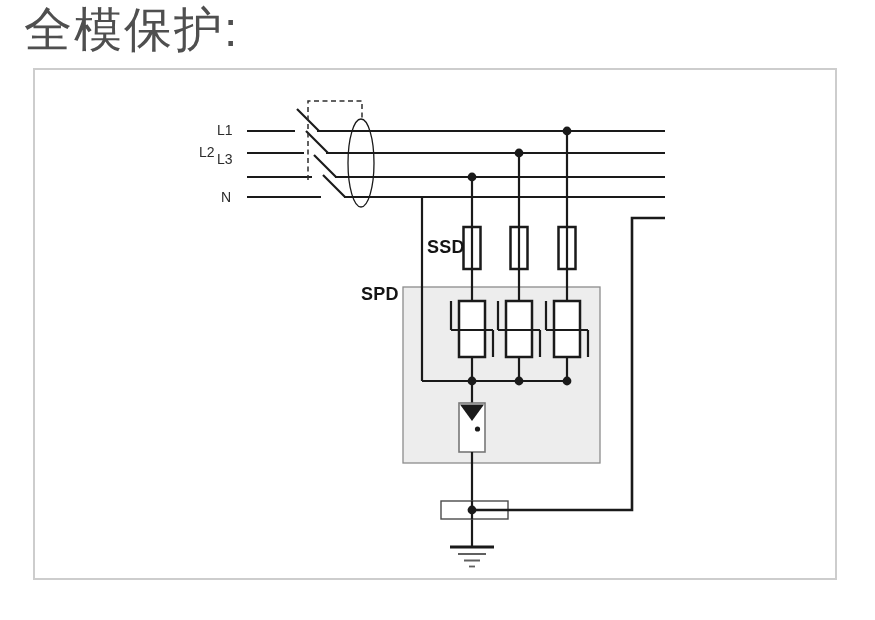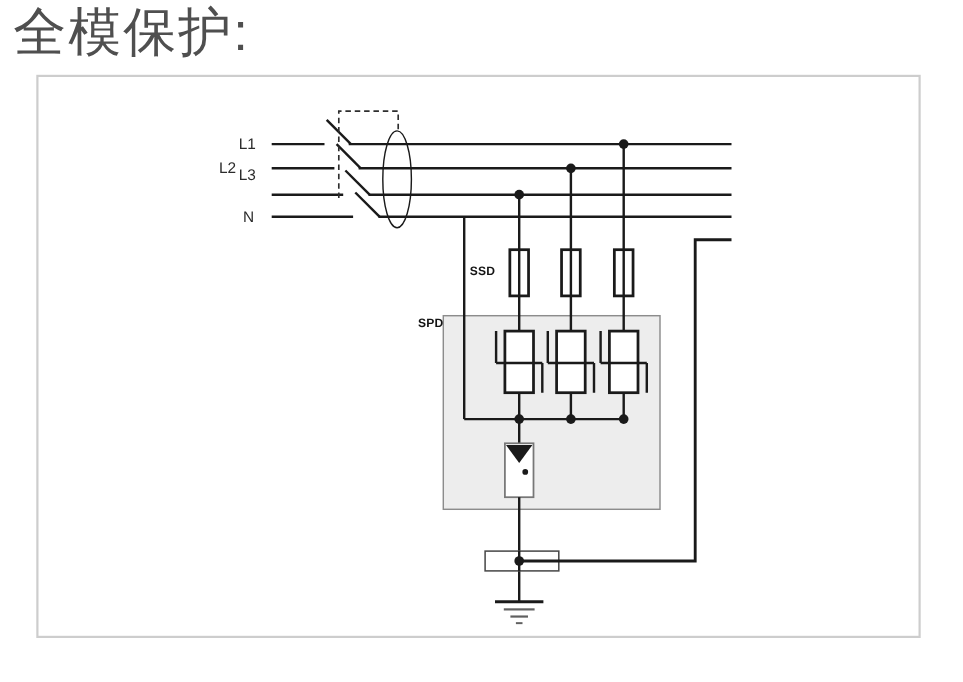--- a/index.html
+++ b/index.html
@@ -12,21 +12,21 @@
     --background:#ffffff;
   }
   html,body{margin:0;padding:0;}
   body{
     width:875px;height:620px;position:relative;
     background:var(--background);
     font-family:"Liberation Sans","DejaVu Sans",sans-serif;
     overflow:hidden;
   }
   .page-title{
-    position:absolute;left:12px;top:0px;
+    position:absolute;left:24px;top:0px;
     font-size:48px;line-height:60px;font-weight:500;
     letter-spacing:2px;color:var(--title);
     white-space:nowrap;
   }
   .panel{
     position:absolute;left:33px;top:68px;width:804px;height:512px;
     border:2.5px solid var(--panel-border);
     box-sizing:border-box;background:var(--background);
   }
   svg.overlay{position:absolute;left:0;top:0;width:875px;height:620px;}
@@ -36,21 +36,21 @@
   .thin{stroke:var(--line);stroke-width:1.3;fill:none;}
   .comp{stroke:var(--line);stroke-width:2.5;fill:none;}
   .comp-white{stroke:var(--line);stroke-width:2.5;fill:#ffffff;}
   .gray-stroke{stroke:var(--component-gray);stroke-width:2;fill:none;}
   .dot{fill:var(--line);stroke:none;}
   .lbl{
     position:absolute;font-size:14px;line-height:16px;color:#2b2b2b;
     white-space:nowrap;
   }
   .lbl-bold{
-    position:absolute;font-size:11px;line-height:15px;font-weight:bold;
+    position:absolute;font-size:18px;line-height:15px;font-weight:bold;
     color:#141414;letter-spacing:0.2px;white-space:nowrap;
   }
 </style>
 </head>
 <body>
 
 <div class="page-title">全模保护:</div>
 
 <div class="panel"></div>
 
@@ -144,13 +144,13 @@
     <circle cx="472" cy="510" r="4.4" class="dot"></circle>
   </g>
 </svg>
 
 <span class="lbl" style="left:217px;top:122px">L1</span>
 <span class="lbl" style="left:199px;top:144px">L2</span>
 <span class="lbl" style="left:217px;top:151px">L3</span>
 <span class="lbl" style="left:221px;top:189px">N</span>
 
 <span class="lbl-bold" style="left:427px;top:240px">SSD</span>
-<span class="lbl-bold" style="left:380px;top:287px">SPD</span>
+<span class="lbl-bold" style="left:361px;top:287px">SPD</span>
 
 </body></html>

